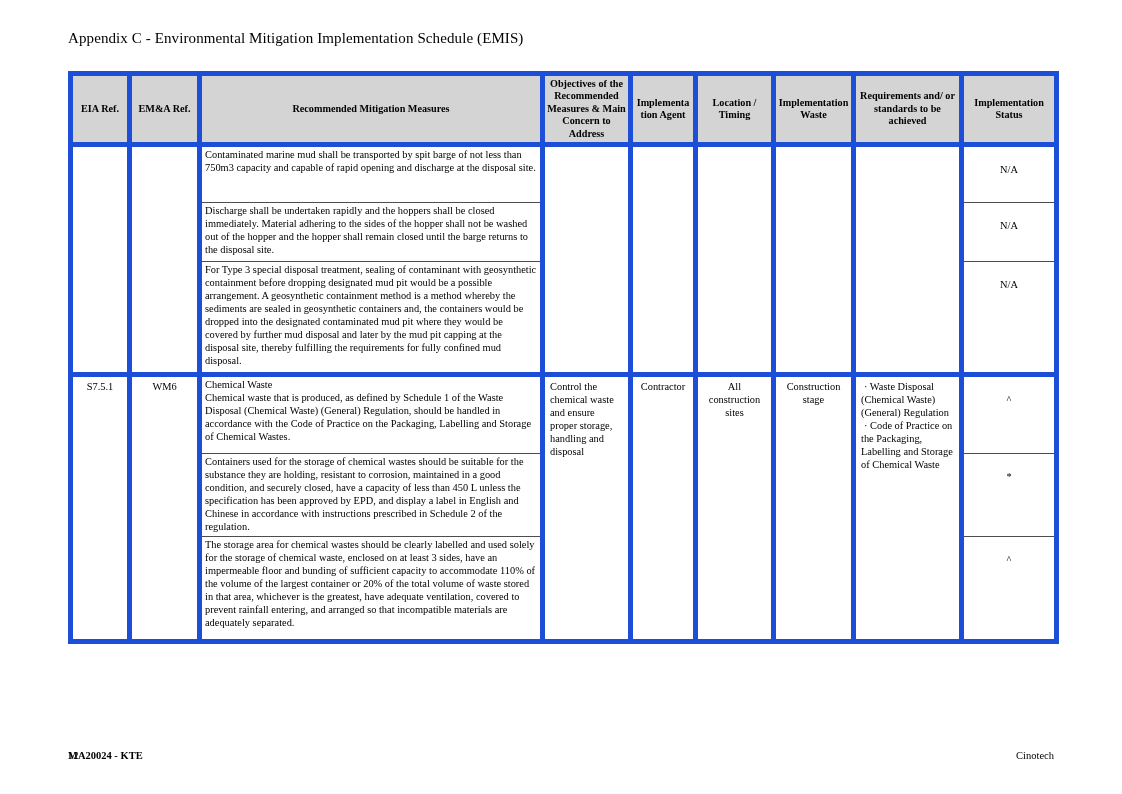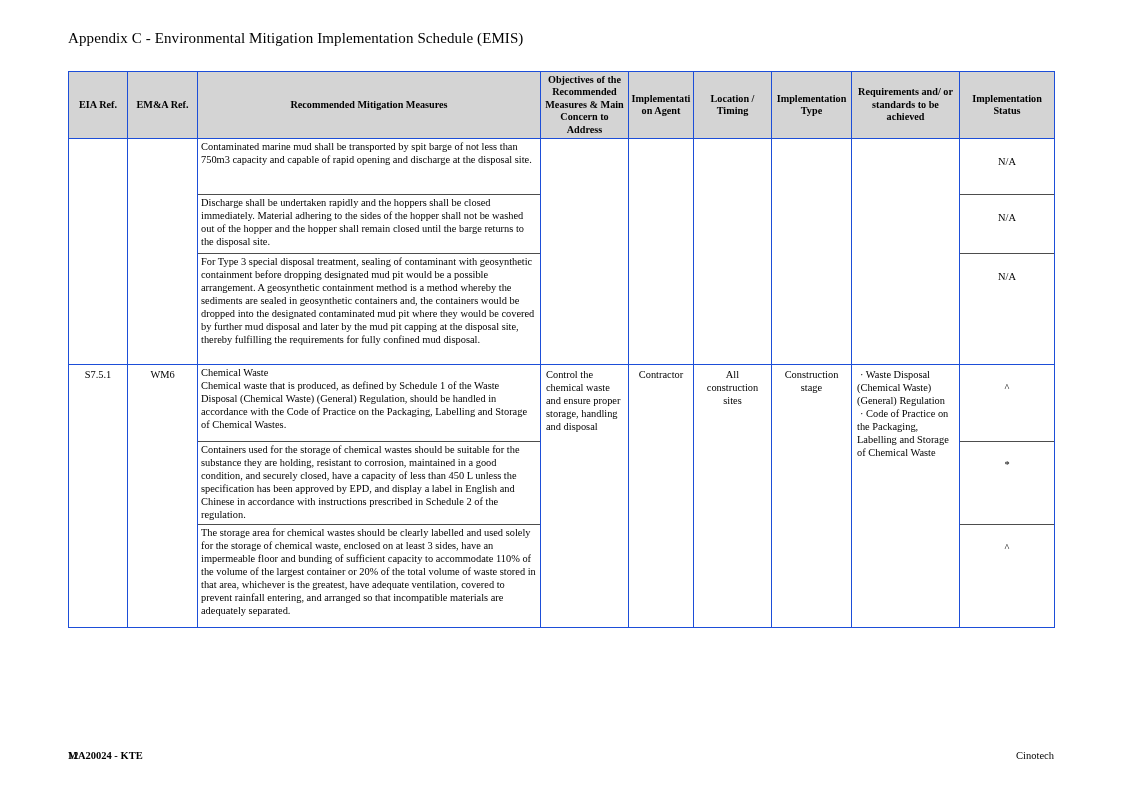--- a/index.html
+++ b/index.html
@@ -3,21 +3,21 @@
 <meta charset="utf-8">
 <style>
   * { margin:0; padding:0; box-sizing:border-box; }
   html,body { width:1122px; height:794px; background:#ffffff; overflow:hidden; }
   body { font-family:"Liberation Serif","DejaVu Serif",serif; color:#000; position:relative; }
 
   .doc-title { position:absolute; left:68px; top:30px; font-size:15px; letter-spacing:.1px; }
 
   .emis-table { position:absolute; left:68px; top:71px; width:986px;
                 border-collapse:collapse; table-layout:fixed; }
-  .emis-table th, .emis-table td { border:1px solid #1d4ed8; }
+  .emis-table th, .emis-table td { border:5px solid #1d4ed8; }
 
   .emis-table th { background:#d4d4d4; font-weight:bold; font-size:10.2px; line-height:12.4px;
                    text-align:center; vertical-align:middle; padding:2px 2px; height:67px;
                    overflow-wrap:break-word; word-break:break-word; }
 
   .emis-table td { vertical-align:top; font-size:10.4px; line-height:13px; }
 
   td.pad { padding:3px 5px 2px; }
   .ta-c { text-align:center; }
 
@@ -55,21 +55,21 @@
       <col style="width:95px">
   </colgroup>
   <thead>
     <tr>
       <th>EIA Ref.</th>
       <th>EM&amp;A Ref.</th>
       <th>Recommended Mitigation Measures</th>
       <th>Objectives of the Recommended Measures &amp; Main Concern to Address</th>
       <th>Implementation Agent</th>
       <th>Location / Timing</th>
-      <th>Implementation Type</th>
+      <th>Implementation Waste</th>
       <th>Requirements and/ or standards to be achieved</th>
       <th>Implementation Status</th>
     </tr>
   </thead>
   <tbody>
     <tr>
       <td class="pad ta-c"></td>
       <td class="pad ta-c"></td>
       <td class="stack">
         <div class="sub h40"><span>Contaminated marine mud shall be transported by spit barge of not less than 750m3 capacity and capable of rapid opening and discharge at the disposal site.</span></div>

